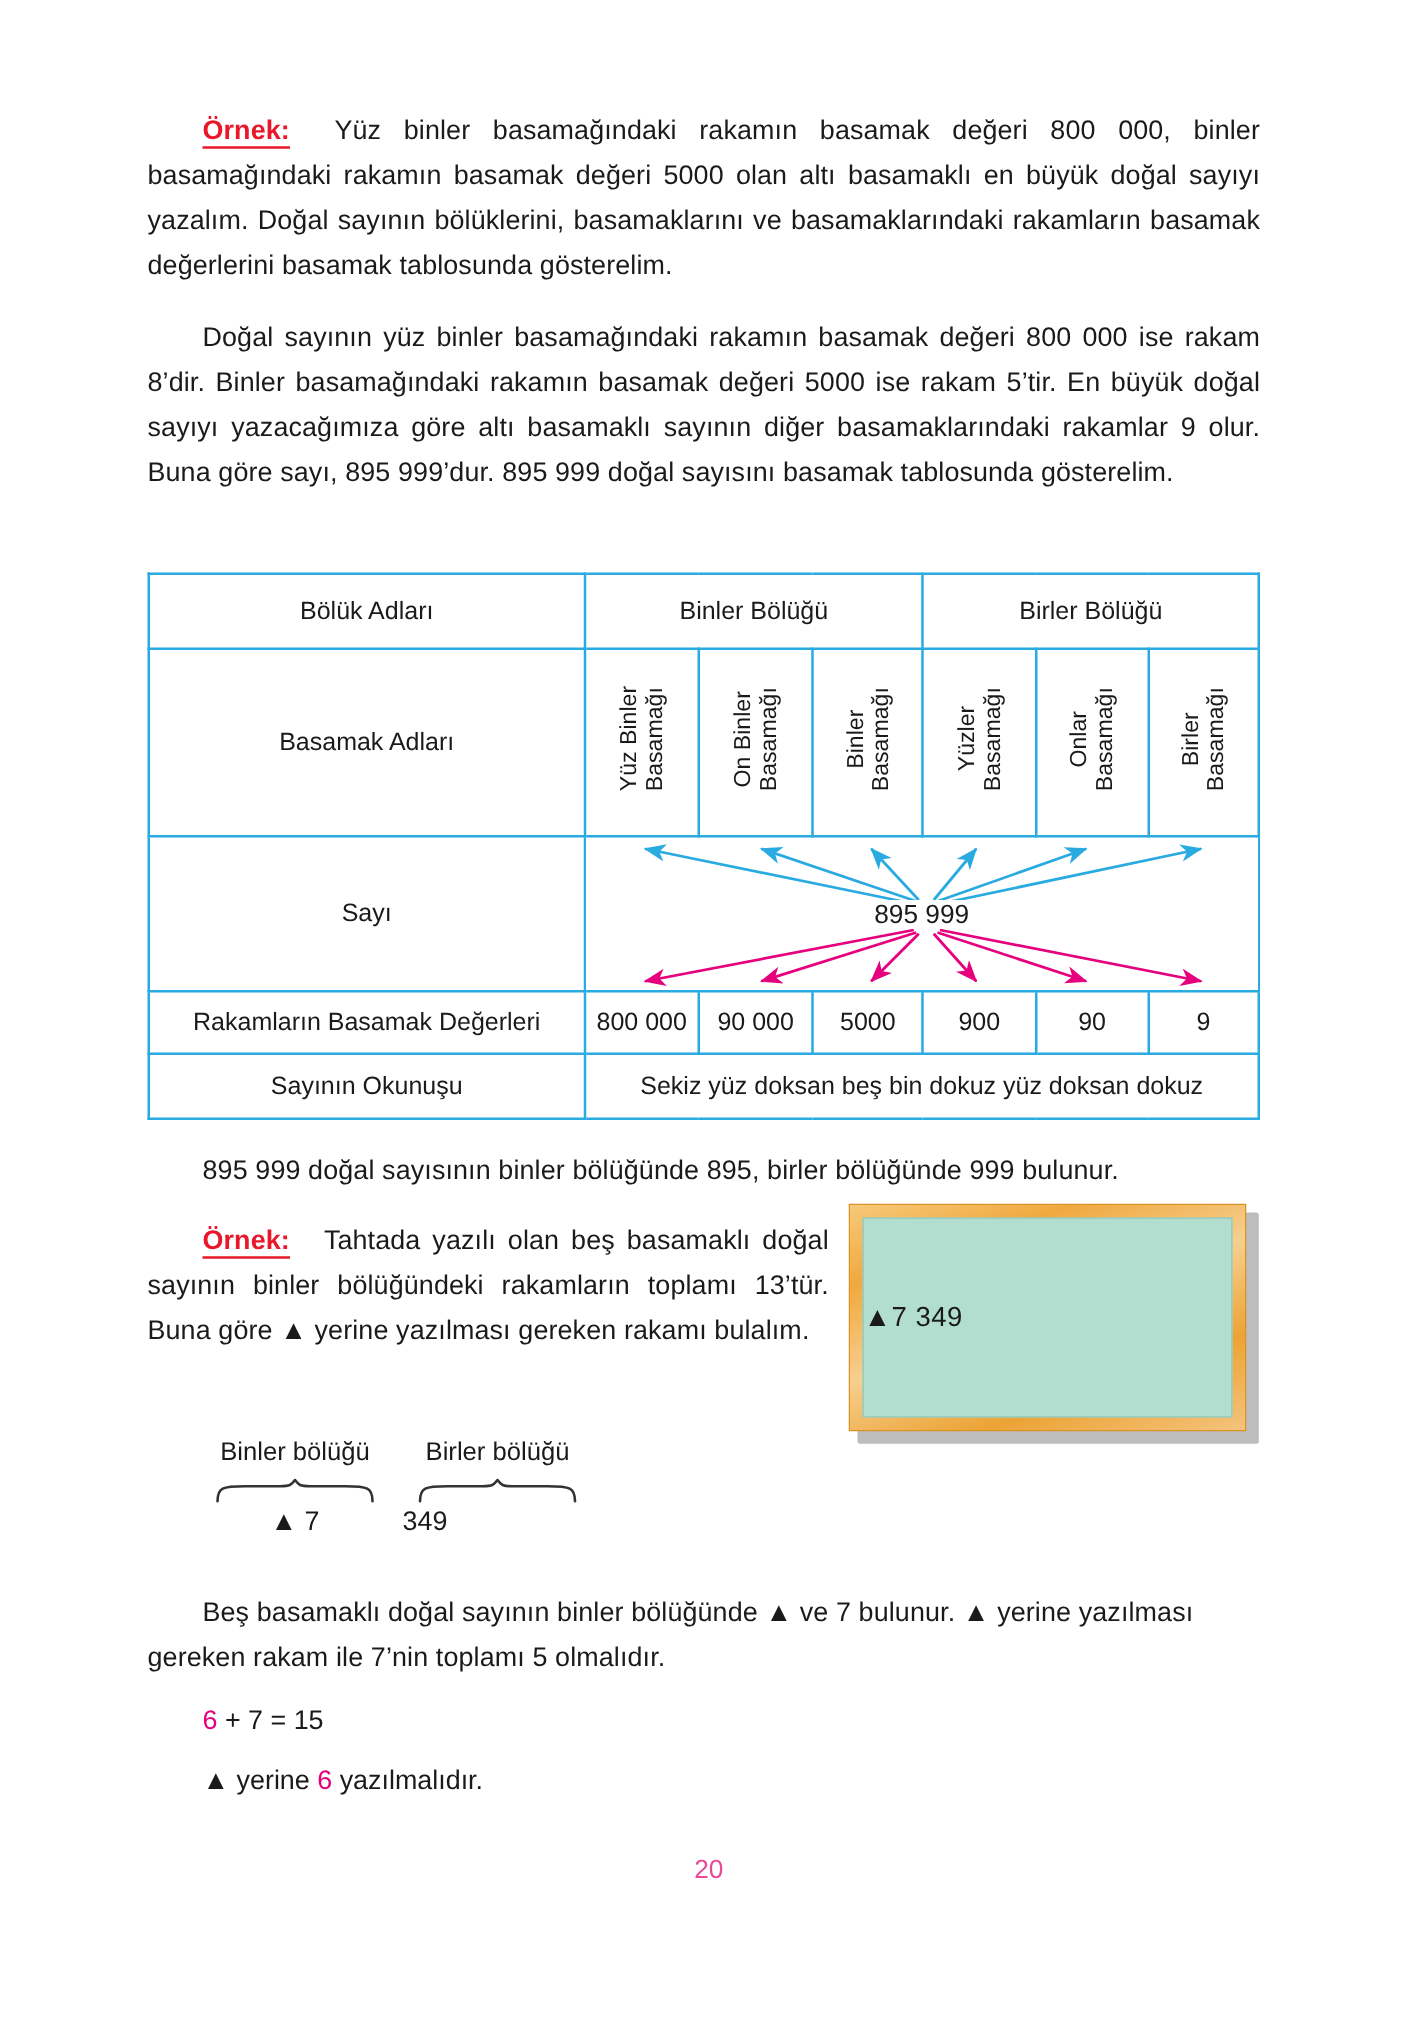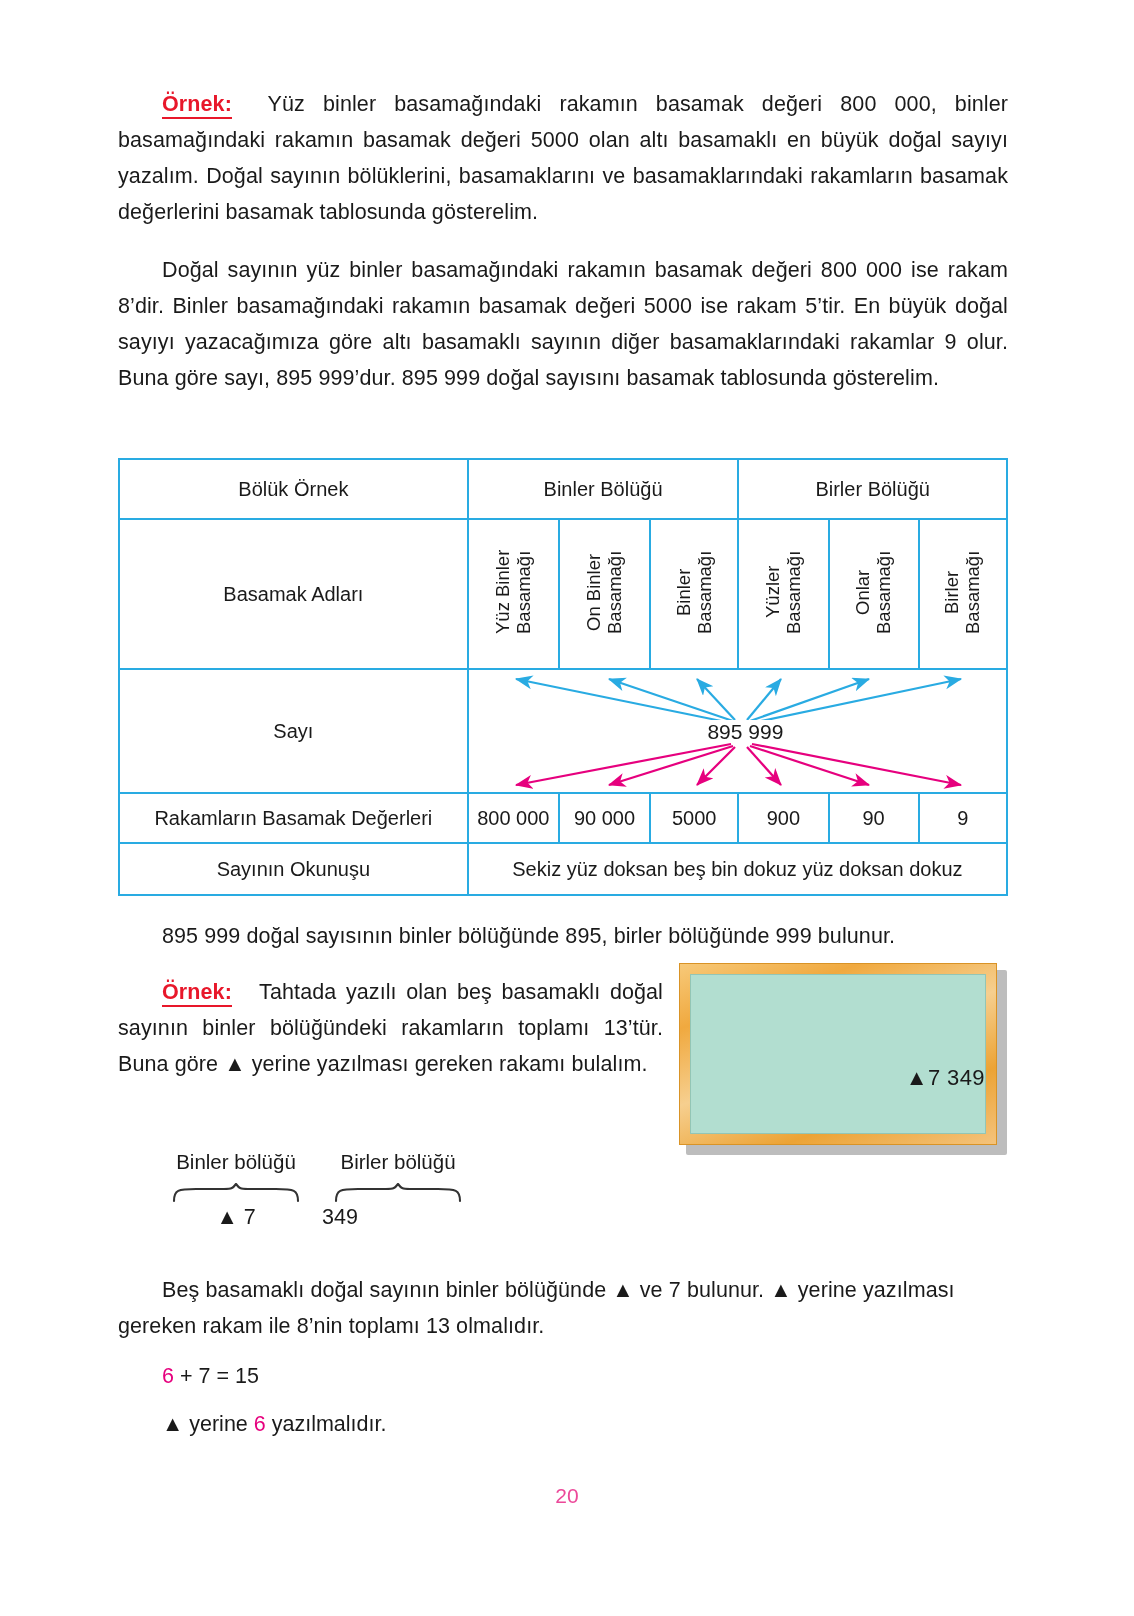--- a/index.html
+++ b/index.html
@@ -86,21 +86,21 @@
     font-size: 18.5px;
     text-align: center;
     margin: 0 auto;
     height: 126px;
     display: inline-block;
   }
   td.vcell { height: 148px; vertical-align: middle; }
   td.arrowcell { height: 122px; padding: 0; position: relative; }
   td.pv { height: 48px; font-size: 20.5px; }
   td.read { height: 50px; font-size: 20.5px; }
-  .arrowbox { position: relative; width: 100%; height: 122px; padding-left: 16px; }
+  .arrowbox { position: relative; width: 100%; height: 122px; }
   .arrowbox svg { position: absolute; left: 0; top: 0; }
   .numlabel {
     position: absolute;
     left: 0; right: 0;
     top: 50px;
     text-align: center;
     font-size: 21px;
     background: transparent;
   }
   .numlabel span {
@@ -138,25 +138,24 @@
     right: 10px; bottom: 10px;
     background: #b2ded0;
     border: 1px solid #93c5b5;
     box-sizing: border-box;
   }
   .board .boardtext {
     position: absolute;
     left: 0; right: 0;
     top: 50%;
     transform: translateY(-52%);
-    text-align: right;
+    text-align: left;
     font-size: 22px;
     color: #1a1a1a;
     letter-spacing: 0.4px;
-    margin-top: 25px;
   }
 
   
   .braces {
     position: absolute;
     left: 160px;
     top: 1150px;
     width: 330px;
     height: 100px;
   }
@@ -210,21 +209,21 @@
         <col style="width:348px">
         <col style="width:91px">
         <col style="width:91px">
         <col style="width:88px">
         <col style="width:90px">
         <col style="width:90px">
         <col style="width:88px">
       </colgroup>
       <tbody>
         <tr>
-          <td class="lbl">Bölük Örnek</td>
+          <td class="lbl">Bölük Adları</td>
           <td class="grp" colspan="3">Binler Bölüğü</td>
           <td class="grp" colspan="3">Birler Bölüğü</td>
         </tr>
         <tr>
           <td class="lbl">Basamak Adları</td>
           <td class="vcell"><span class="vtext">Yüz Binler
 Basamağı</span></td>
           <td class="vcell"><span class="vtext">On Binler
 Basamağı</span></td>
           <td class="vcell"><span class="vtext">Binler
@@ -317,20 +316,20 @@
         <path d="M14,18 C14,7 18,6 36,6 L64,6 C72,6 73,5 76,1 C79,5 80,6 88,6 L116,6 C134,6 138,7 138,18" fill="none" stroke="#333" stroke-width="2.1" stroke-linecap="round"></path>
       </svg>
     </div>
     <div class="bvals">
       <div class="bv1">▲ 7</div>
       <div class="bv2">349</div>
     </div>
   </div>
 
   <div class="bottom">
-    <p class="para indent noj"><span>Beş basamaklı doğal sayının binler bölüğünde ▲ ve 7 bulunur. ▲ yerine yazılması</span> <span>gereken rakam ile 8’nin toplamı 13 olmalıdır.</span></p>
+    <p class="para indent noj"><span>Beş basamaklı doğal sayının binler bölüğünde ▲ ve 7 bulunur. ▲ yerine yazılması</span> <span>gereken rakam ile 7’nin toplamı 5 olmalıdır.</span></p>
     <p class="eqline" style="margin-top:14px"><span class="pink">6</span><span> + 7 = 15</span></p>
     <p class="eqline" style="margin-top:12px"><span>▲ yerine </span><span class="pink">6</span><span> yazılmalıdır.</span></p>
   </div>
 
   <div class="pagenum">20</div>
 
 </div>
 
 </body></html>

